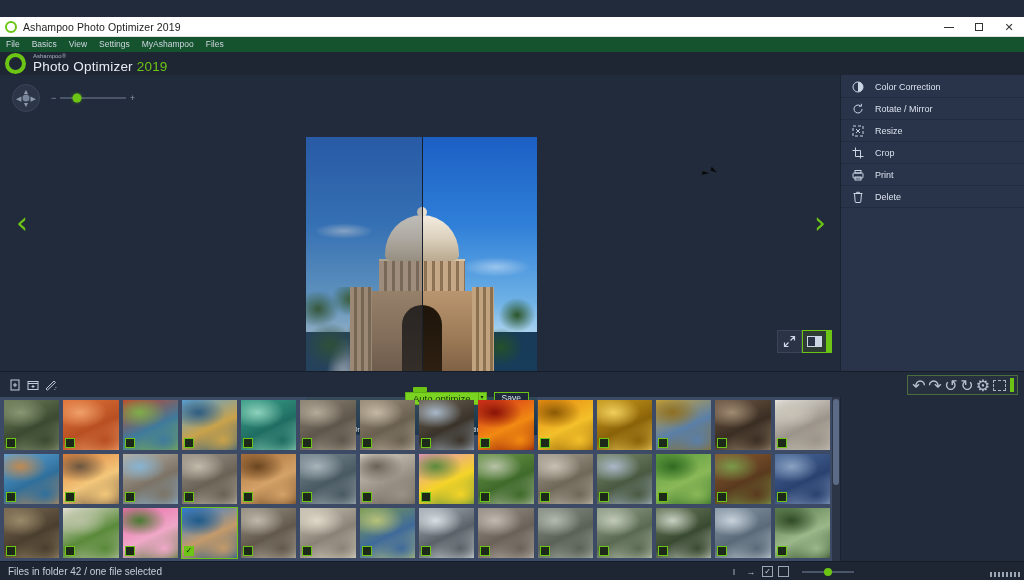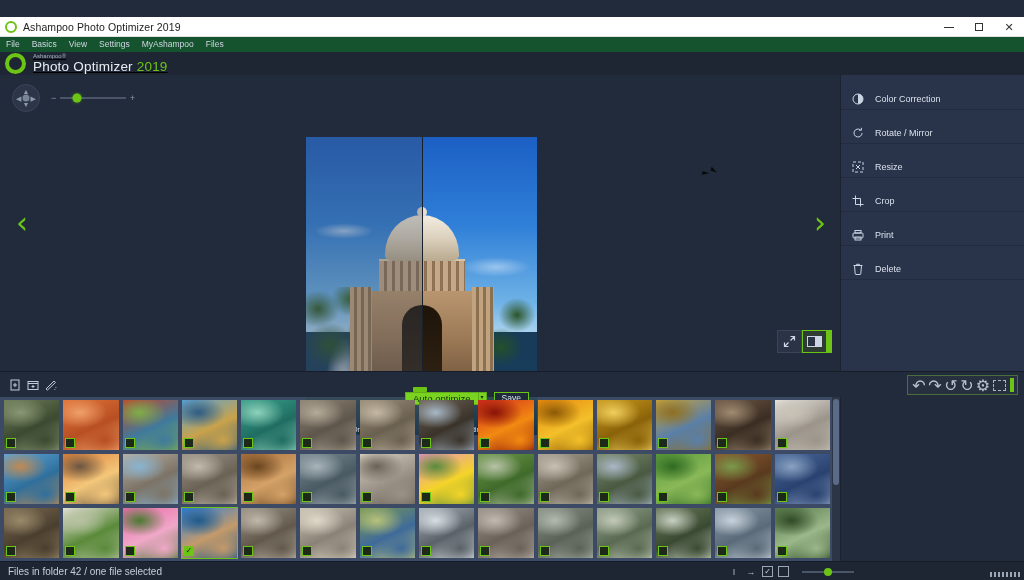--- a/index.html
+++ b/index.html
@@ -58,21 +58,20 @@
     padding: 0 6px; line-height: 15px; white-space: nowrap;
   }
 
   
   .brandbar {
     height: 23px; flex: 0 0 23px;
     background: #1e2634;
     display: flex; align-items: center;
     padding-left: 5px;
     position: relative;
-    text-decoration: underline;
   }
   .brand-ring {
     width: 21px; height: 21px;
     border-radius: 50%;
     border: 4.5px solid #6cc514;
     margin-right: 7px;
     flex: 0 0 auto;
   }
   .brand-text { display: flex; flex-direction: column; justify-content: center; line-height: 1; }
   .brand-sup { font-size: 6px; color: #aab3c2; margin-bottom: 1px; }
@@ -235,21 +234,21 @@
   .sidebar {
     flex: 0 0 184px; width: 184px;
     background: #29334a;
     border-left: 1px solid #1b2330;
     padding-top: 1px;
   }
   .side-item {
     height: 22px; display: flex; align-items: center;
     padding-left: 10px;
     border-bottom: 1px solid #222b3f;
-    color: #dbe2ee; font-size: 9px; margin-top: 12px;
+    color: #dbe2ee; font-size: 9px;
   }
   .side-ico {
     width: 14px; height: 14px; margin-right: 10px;
     flex: 0 0 14px; display: flex; align-items: center; justify-content: center;
     color: #cbd4e3;
   }
 
   
   .thumbbar {
     flex: 0 0 26px; height: 26px;

